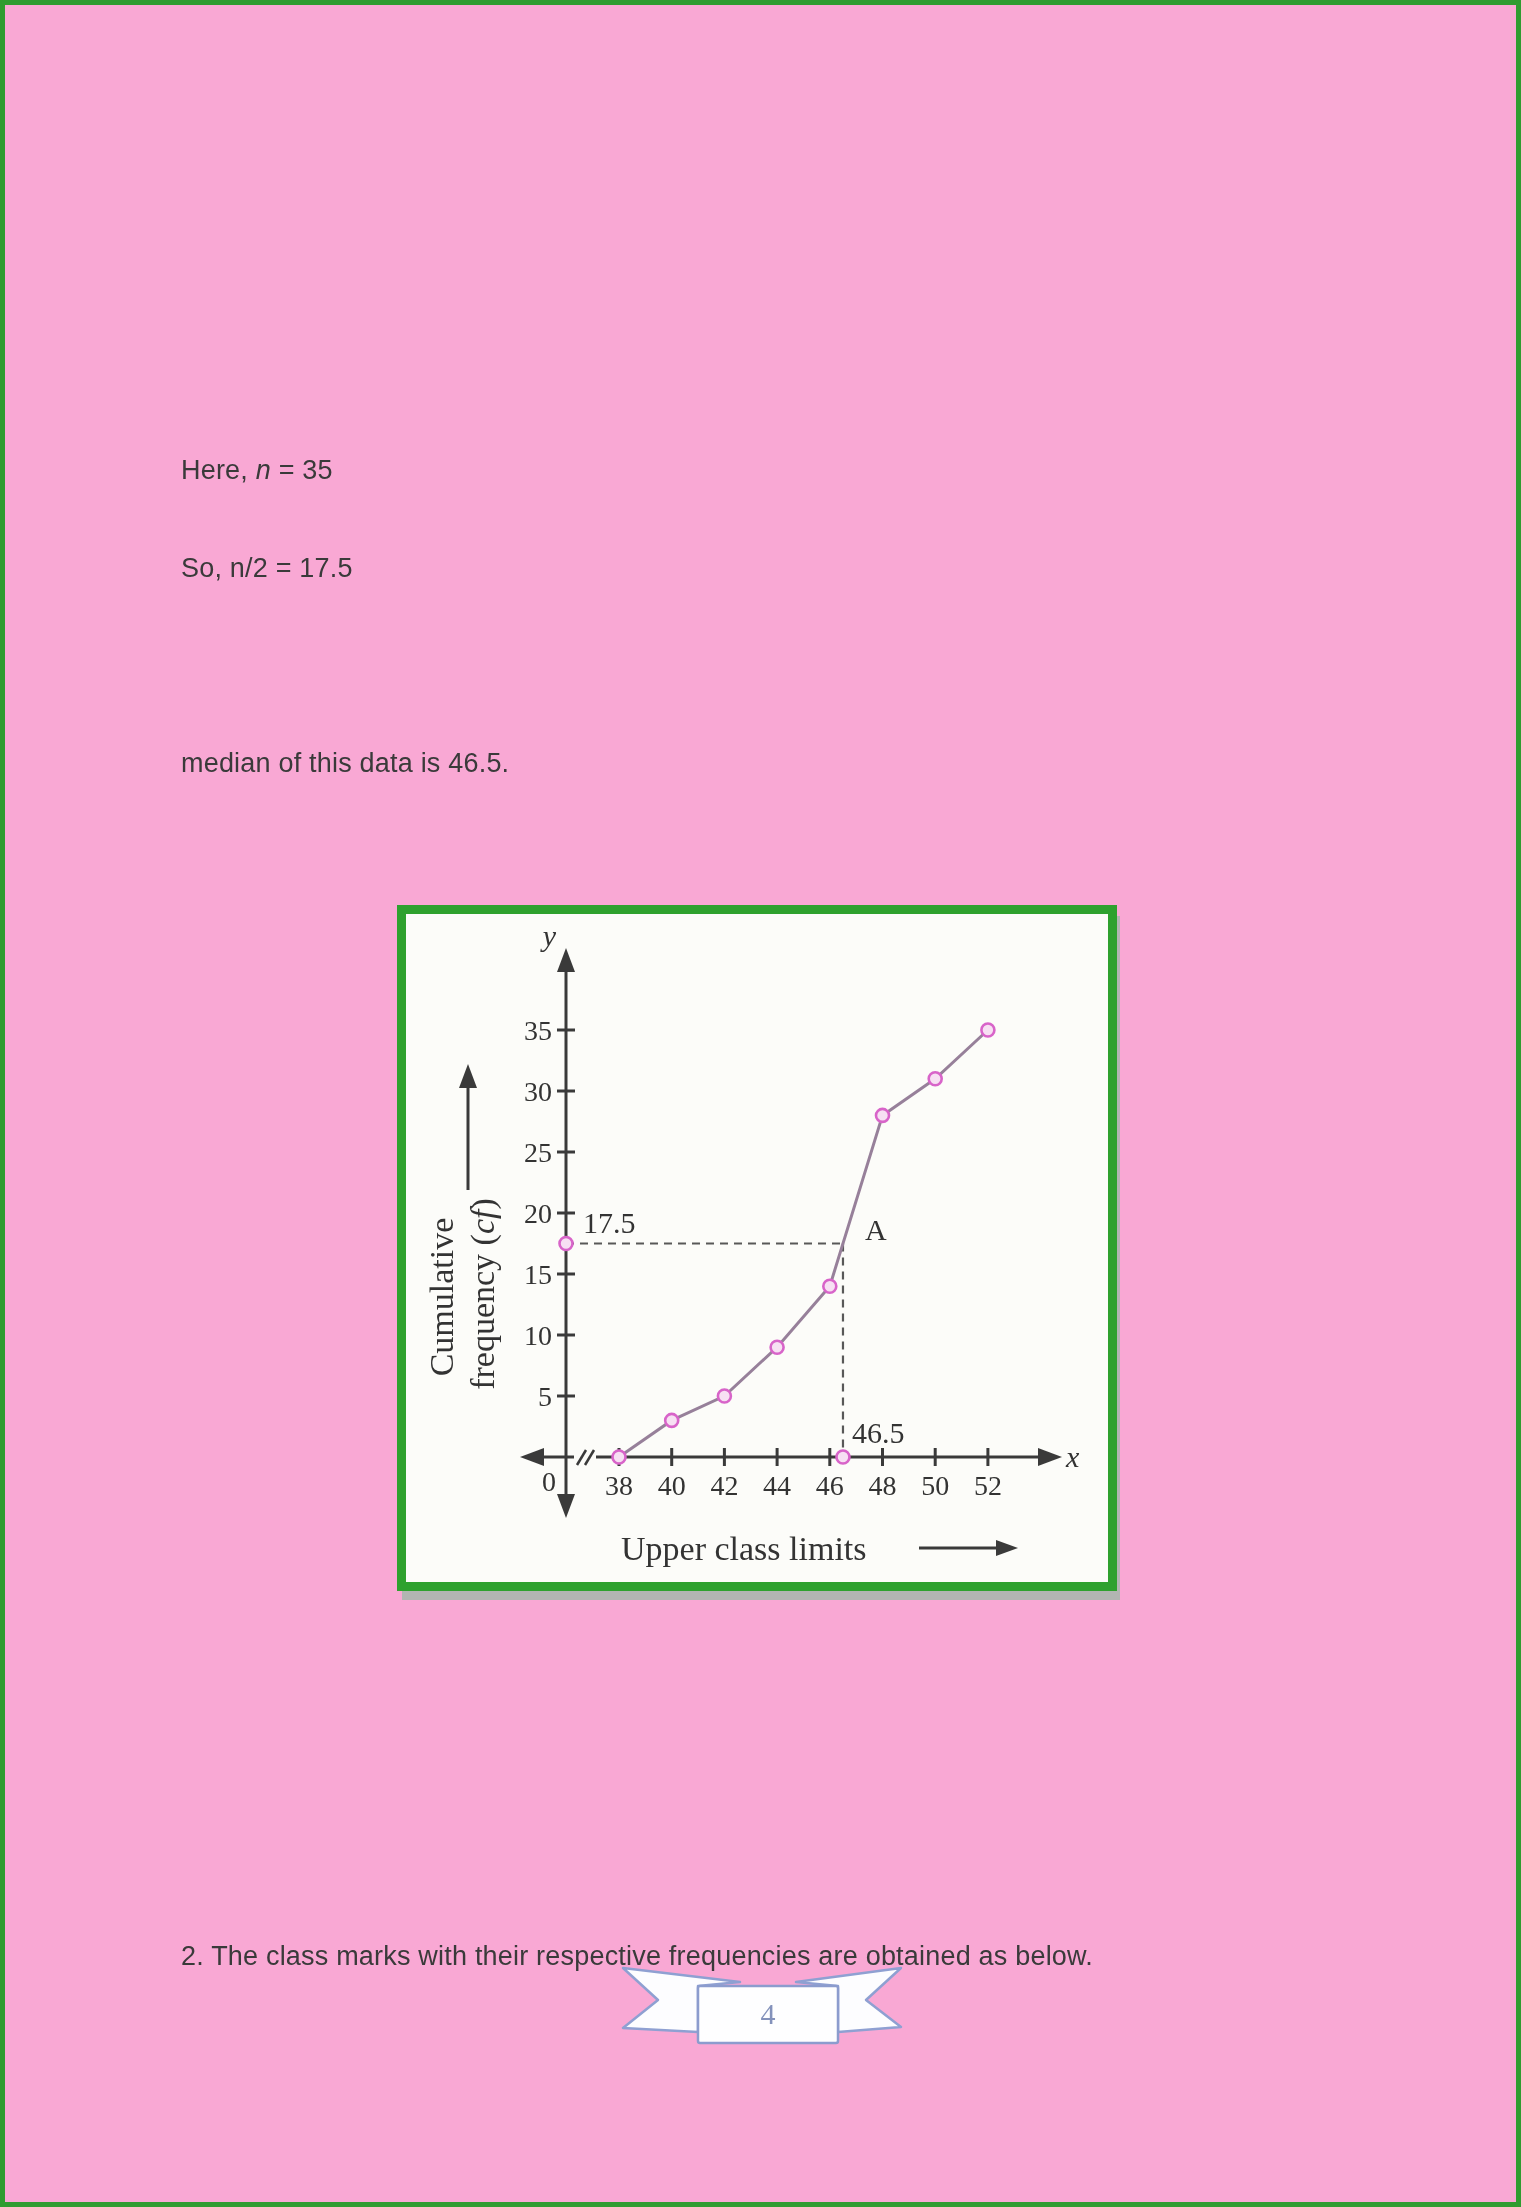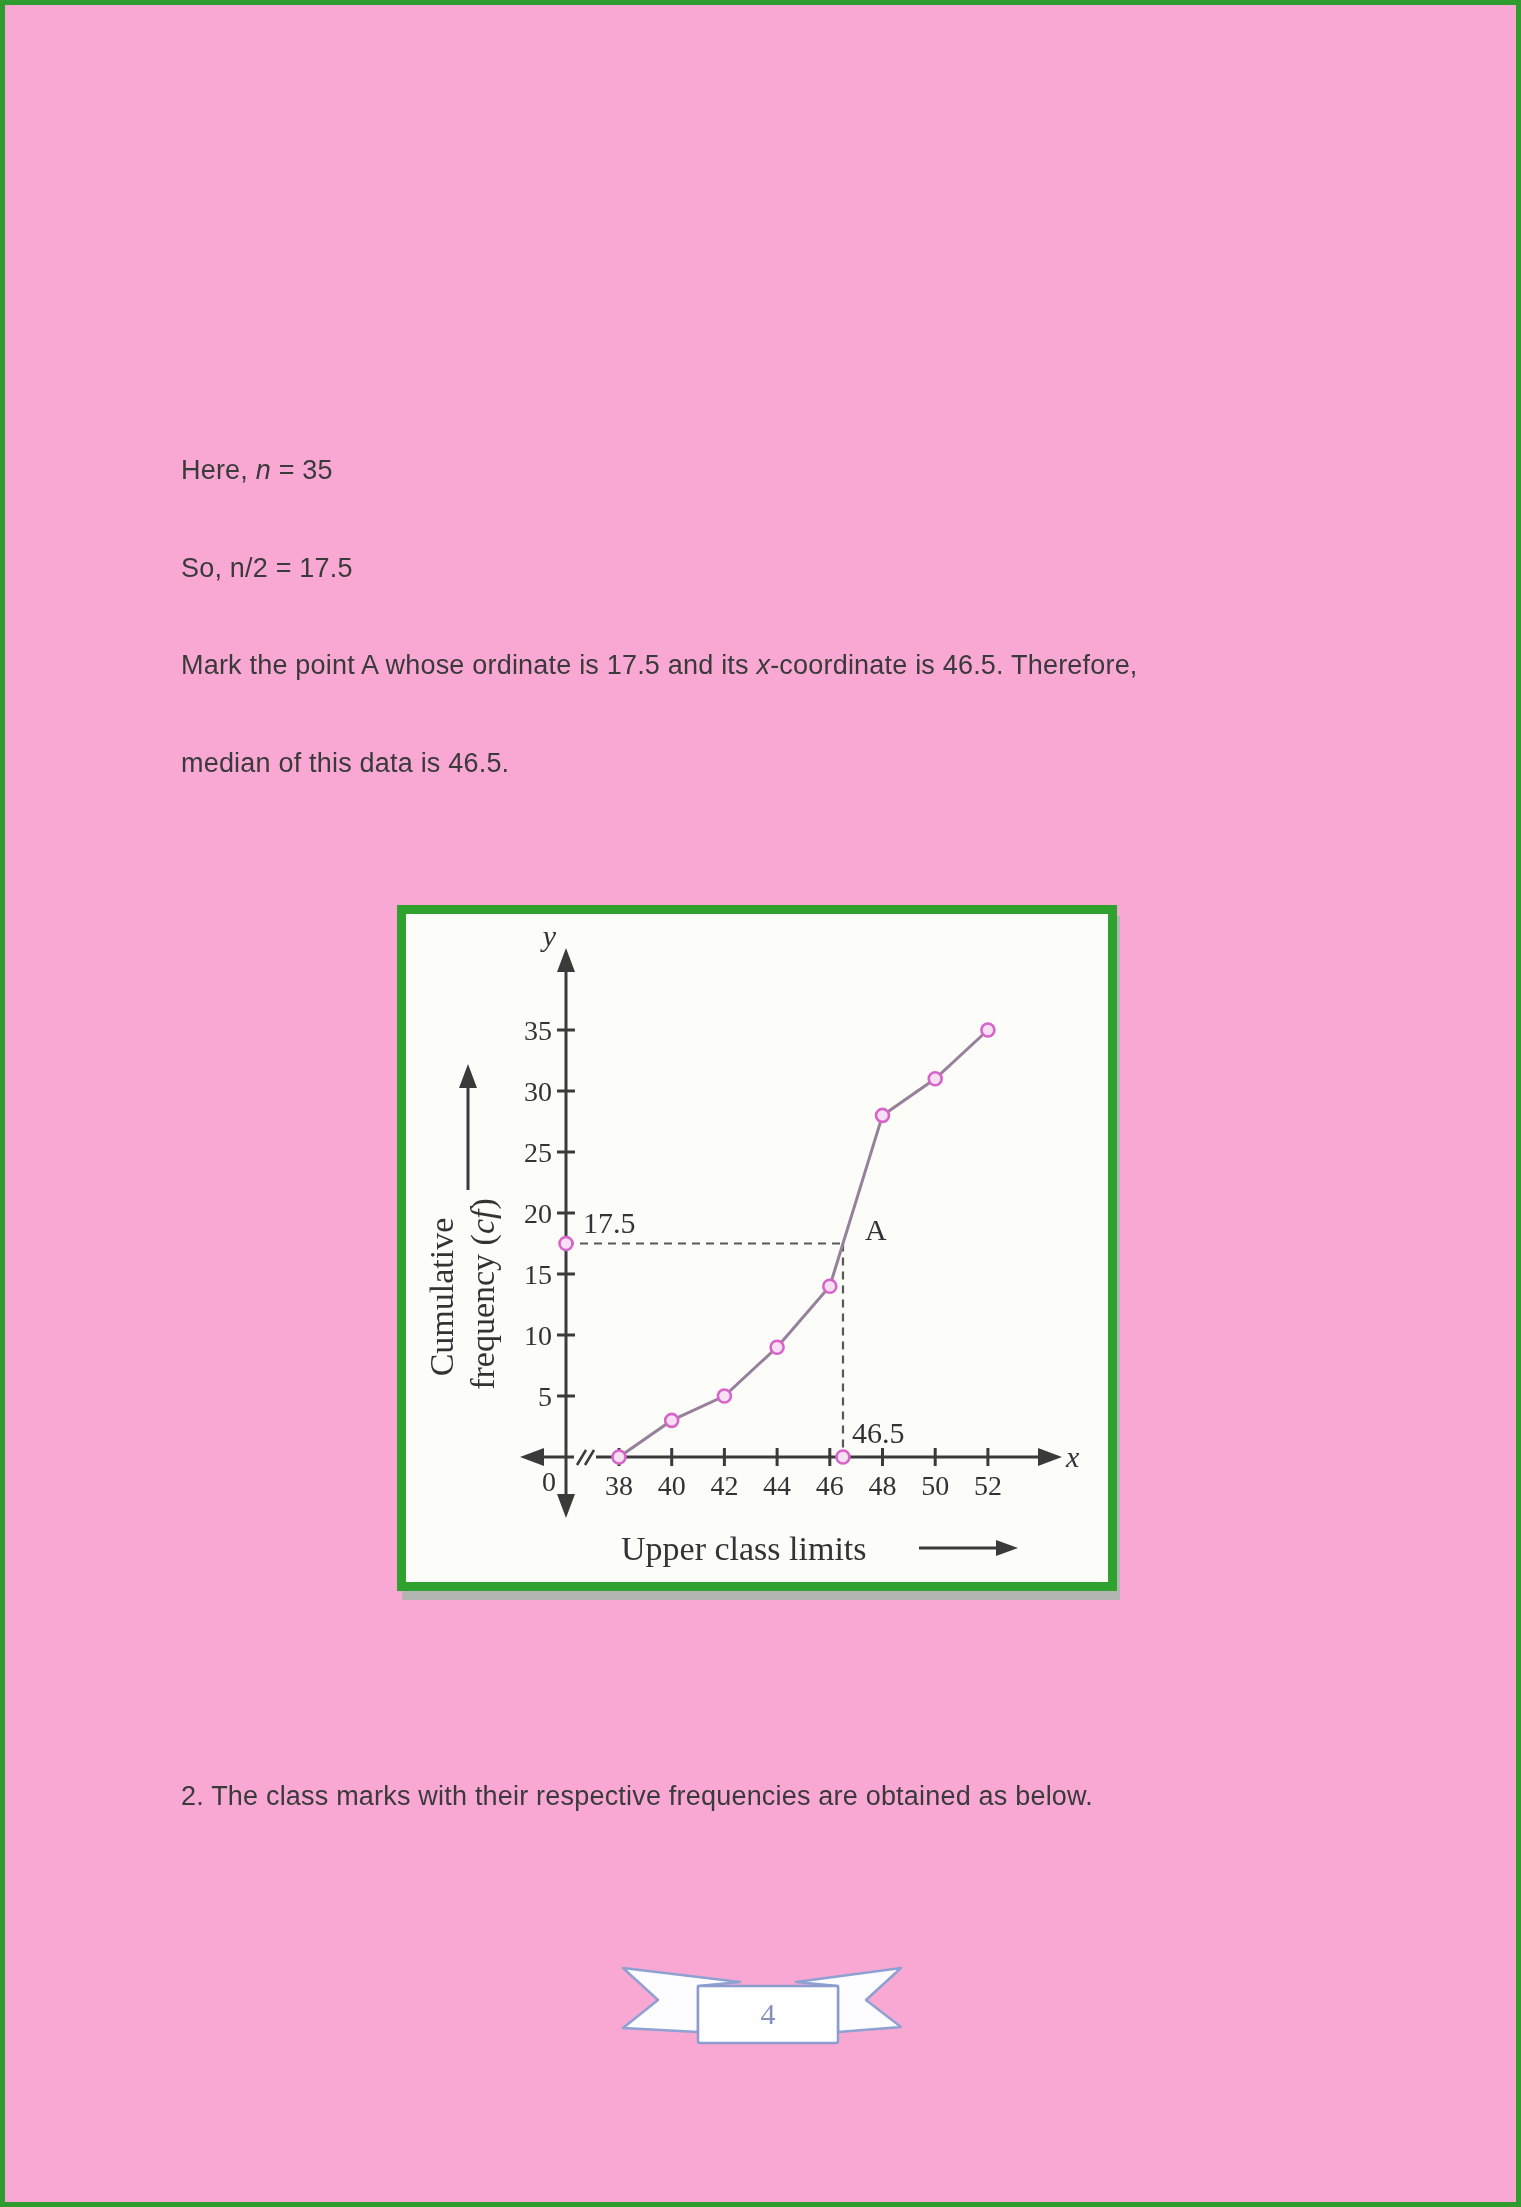--- a/index.html
+++ b/index.html
@@ -45,21 +45,20 @@
 </style>
 </head>
 <body>
 
 <div class="page">
 
   <p class="body-text" style="top:450px"><span>Here, </span><i>n</i><span> = 35</span></p>
 
   <p class="body-text" style="top:548px">So, n/2 = 17.5</p>
 
-  <p class="body-text" style="top:645px"><span>Mark the point A whose ordinate is 17.5 and its </span><i>x</i><span>-coordinate is 46.5. Therefore,</span></p>
 
   <p class="body-text" style="top:743px">median of this data is 46.5.</p>
 
   <div class="chart-box">
     <svg id="ogive" viewBox="0 0 702 668">
 
       <line x1="160" y1="50" x2="160" y2="588" stroke="#3a3a3a" stroke-width="3"></line>
       <polygon points="160,34 151,58 169,58" fill="#3a3a3a"></polygon>
       <polygon points="160,604 151,580 169,580" fill="#3a3a3a"></polygon>
 
@@ -130,21 +129,21 @@
           <circle cx="160" cy="329.5" r="6.5" fill="#f7e0f3" stroke="#d864c9" stroke-width="2.6"></circle>
           <circle cx="436.975" cy="543" r="6.5" fill="#f7e0f3" stroke="#d864c9" stroke-width="2.6"></circle>
           <text x="177" y="318.5" font-size="30" fill="#333" font-family="Liberation Serif, serif" text-anchor="start">17.5</text>
           <text x="458.975" y="325.5" font-size="30" fill="#333" font-family="Liberation Serif, serif" text-anchor="start">A</text>
           <text x="445.975" y="529" font-size="30" fill="#333" font-family="Liberation Serif, serif" text-anchor="start">46.5</text>
         </g>
     </svg>
   </div>
 
 
-  <p class="body-text" style="top:1776px">2. The class marks with their respective frequencies are obtained as below.</p>
+  <p class="body-text" style="top:1936px">2. The class marks with their respective frequencies are obtained as below.</p>
 
   <div class="ribbon">
     <svg viewBox="0 0 290 110">
       <polygon points="123,23 6,9 41,41 6,69 81,73 81,27" fill="#fdfdff" stroke="#8fa0d2" stroke-width="2.5" stroke-linejoin="round"></polygon>
       <polygon points="179,23 284,9 249,41 284,68 221,73 221,27" fill="#fdfdff" stroke="#8fa0d2" stroke-width="2.5" stroke-linejoin="round"></polygon>
       <rect x="81" y="27" width="140" height="57" rx="2" fill="#fefeff" stroke="#8c9cce" stroke-width="2.5"></rect>
       <text x="151" y="65" font-family="Liberation Serif, serif" font-size="30" text-anchor="middle" fill="#8492bb">4</text>
     </svg>
   </div>
 

